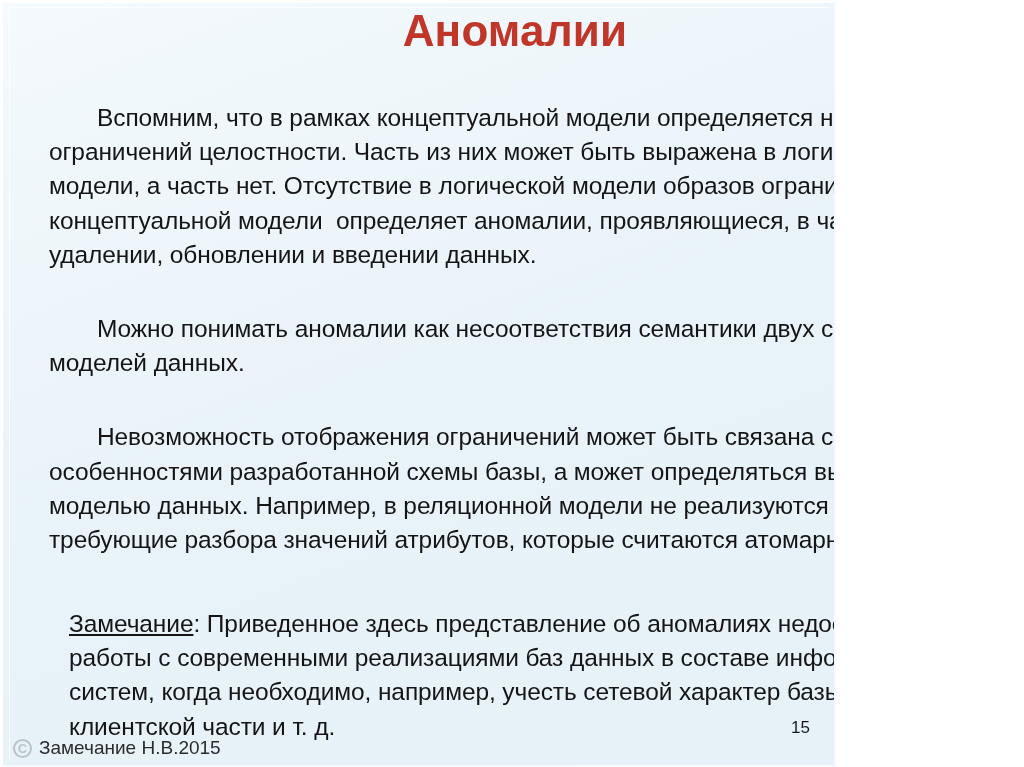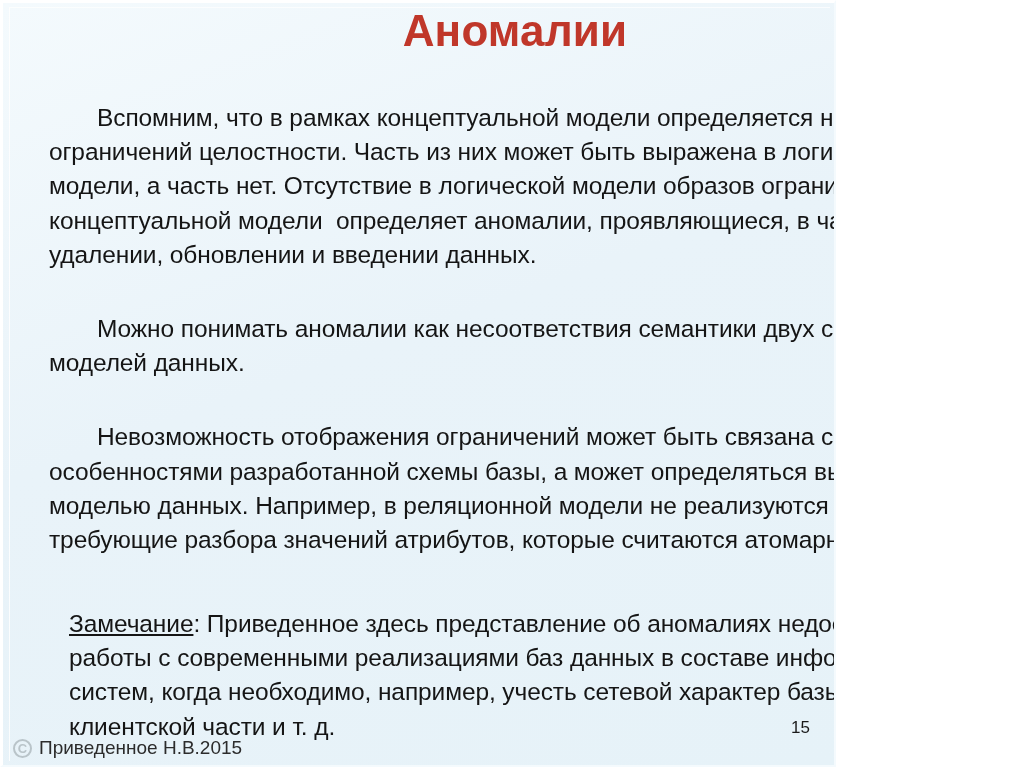--- a/index.html
+++ b/index.html
@@ -148,16 +148,16 @@
     <p class="para indent">Невозможность отображения ограничений может быть связана с особенностями разработанной схемы базы, а может определяться выбранной моделью данных. Например, в реляционной модели не реализуются ограничения, требующие разбора значений атрибутов, которые считаются атомарными.</p>
 
   </div>
 
   <div class="note-block"><span class="note-label">Замечание</span><span>: </span><span>Приведенное здесь представление об аномалиях недостаточно для работы с современными реализациями баз данных в составе информационных систем, когда необходимо, например, учесть сетевой характер базы, особенности клиентской части и т. д.</span></div>
 
   <div class="page-number">15</div>
 
   <div class="footer">
     <span class="copyright-icon">C</span>
-    <span>Приведенное Н.В.2015</span>
+    <span>Замечание Н.В.2015</span>
   </div>
 
 </div>
 
 </body></html>

